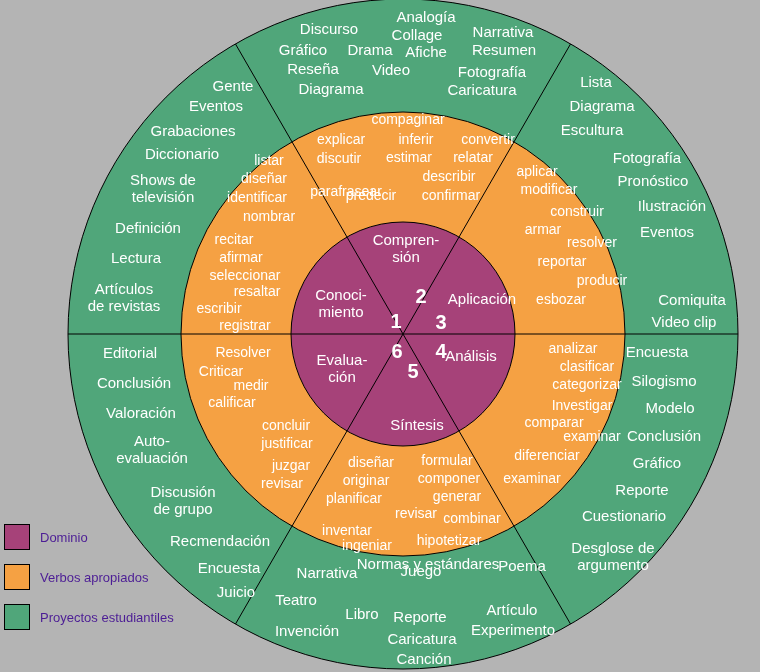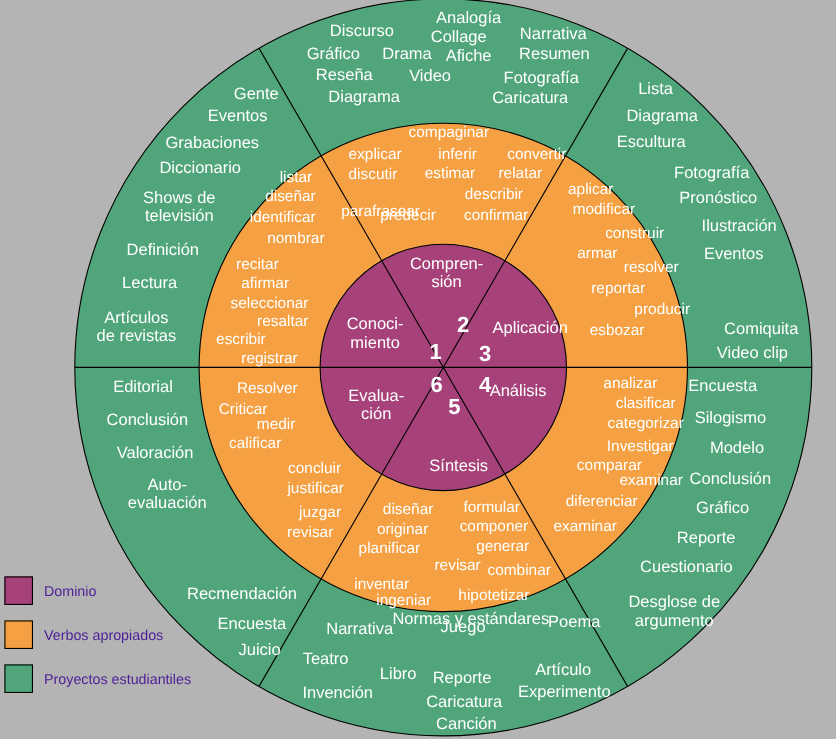--- a/index.html
+++ b/index.html
@@ -187,20 +187,22 @@
   <span class="lbl proj" style="left:424px;top:659px">Canción</span>
   <span class="lbl proj" style="left:522px;top:566px">Poema</span>
   <span class="lbl proj" style="left:512px;top:610px">Artículo</span>
   <span class="lbl proj" style="left:513px;top:630px">Experimento</span>
 
   <span class="lbl proj" style="left:130px;top:353px">Editorial</span>
   <span class="lbl proj" style="left:134px;top:383px">Conclusión</span>
   <span class="lbl proj" style="left:141px;top:413px">Valoración</span>
   <span class="lbl proj" style="left:152px;top:450px">Auto-
 evaluación</span>
+  <span class="lbl proj" style="left:183px;top:501px">Discusión
+de grupo</span>
   <span class="lbl proj" style="left:220px;top:541px">Recmendación</span>
   <span class="lbl proj" style="left:229px;top:568px">Encuesta</span>
   <span class="lbl proj" style="left:236px;top:592px">Juicio</span>
 
   <div class="legend">
     <div class="legend-row r0">
       <div class="swatch purple"></div>
       <span class="legend-label">Dominio</span>
     </div>
     <div class="legend-row r1">

